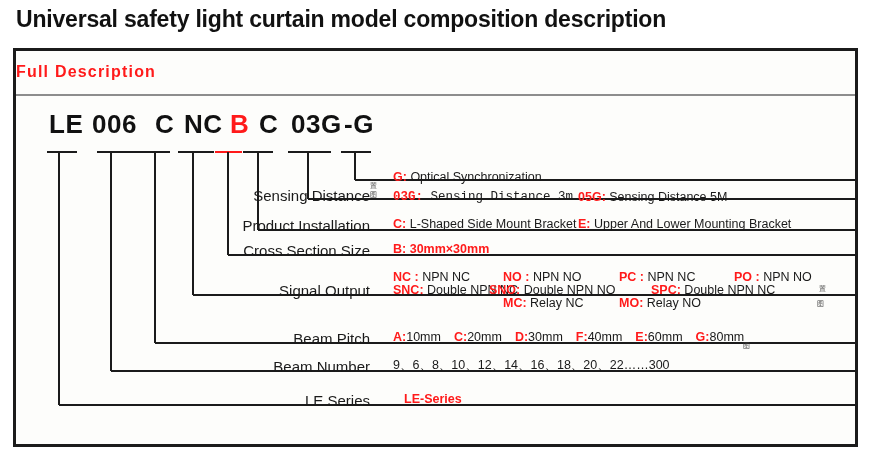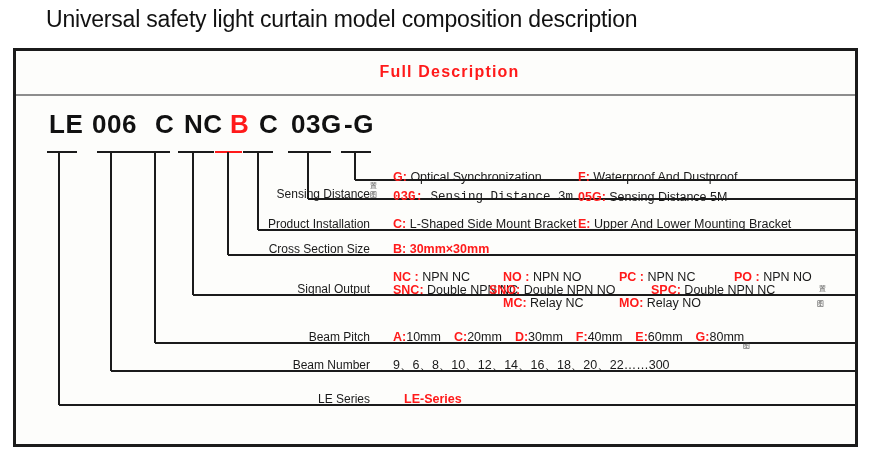--- a/index.html
+++ b/index.html
@@ -13,25 +13,24 @@
     position: relative;
     font-family: "Liberation Sans", sans-serif;
     overflow: hidden;
   }
 
   #page-title {
     position: absolute;
     left: 16px;
     top: 6px;
     font-size: 23px;
-    font-weight: normal;
+    font-weight: bold;
     letter-spacing: -0.2px;
     color: #111111;
     white-space: nowrap;
-    margin-left: 30px;
   }
 
   #frame {
     position: absolute;
     left: 13px;
     top: 48px;
     width: 845px;
     height: 399px;
     border: 3px solid #1b1b1b;
     box-sizing: border-box;
@@ -39,22 +38,20 @@
   }
 
   #header-band {
     position: absolute;
     left: 0;
     top: 0;
     right: 0;
     height: 42px;
     display: flex;
     align-items: center;
-    justify-content: center;
-    padding-left: 28px;
   }
   #header-title {
     color: #ff1a1a;
     font-size: 16px;
     font-weight: bold;
     letter-spacing: 1.2px;
   }
   #header-divider {
     position: absolute;
     left: 0;
@@ -90,21 +87,21 @@
     top: 0;
     width: 100%;
     height: 100%;
     pointer-events: none;
   }
 
   
   .row-label {
     position: absolute;
     text-align: left;
-    font-size: 12px;
+    font-size: 15px;
     color: #1a1a1a;
     white-space: nowrap;
     font-weight: normal;
   }
 
   
   .desc {
     position: absolute;
     font-size: 12.5px;
     color: #1a1a1a;
@@ -201,24 +198,20 @@
   <div class="row-label" style="right:485px; top:307px;">Beam Number</div>
   <div class="row-label" style="right:485px; top:341px;">LE Series</div>
 
   <div class="artifact" style="right:478px; top:131px;">置</div>
   <div class="artifact" style="right:478px; top:140px;">图</div>
 
   <div class="desc" style="left:377px; top:119px;">
     <span class="k">G:</span>
     <span class="v">Optical Synchronization</span>
   </div>
-  <div class="desc" style="left:562px; top:119px;">
-    <span class="k">F:</span>
-    <span class="v">Waterproof  And Dustproof</span>
-  </div>
 
   <div class="desc" style="left:377px; top:139px;font-family:Liberation Mono, monospace;">
     <span class="k">03G:</span>
     <span class="v">Sensing Distance 3m</span>
   </div>
   <div class="desc" style="left:562px; top:139px;">
     <span class="k">05G:</span>
     <span class="v">Sensing Distance 5M</span>
   </div>
 

